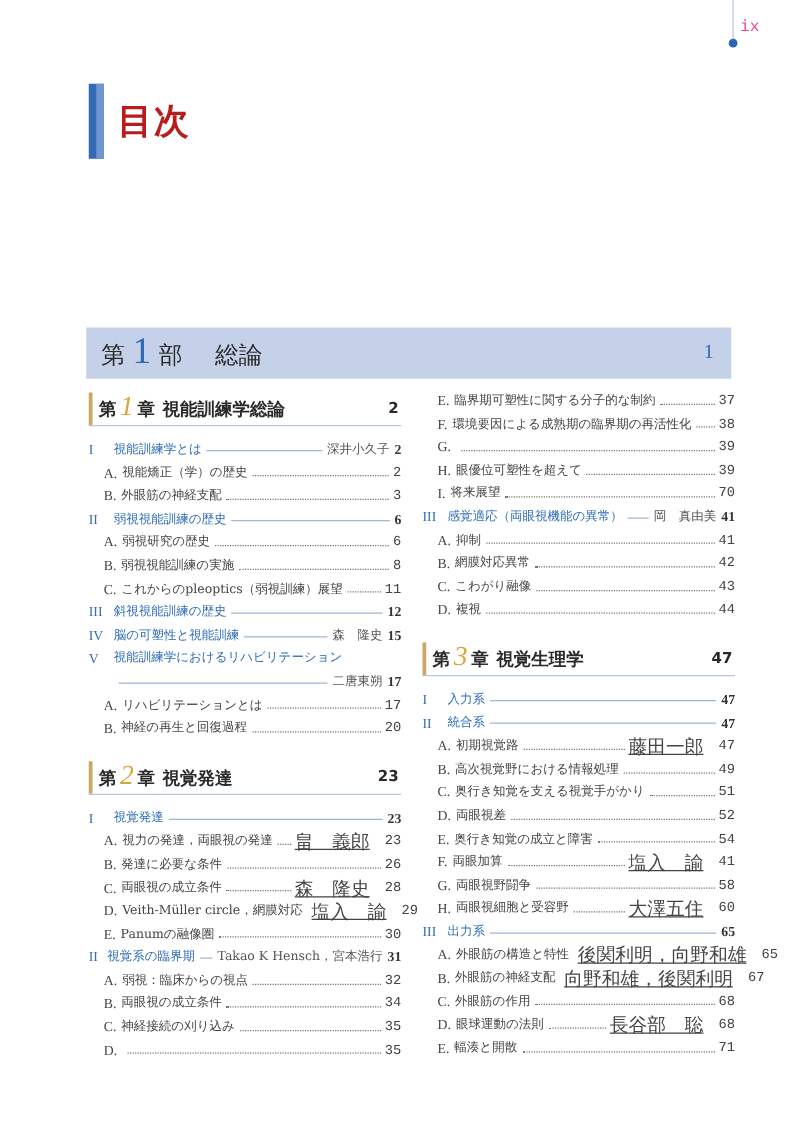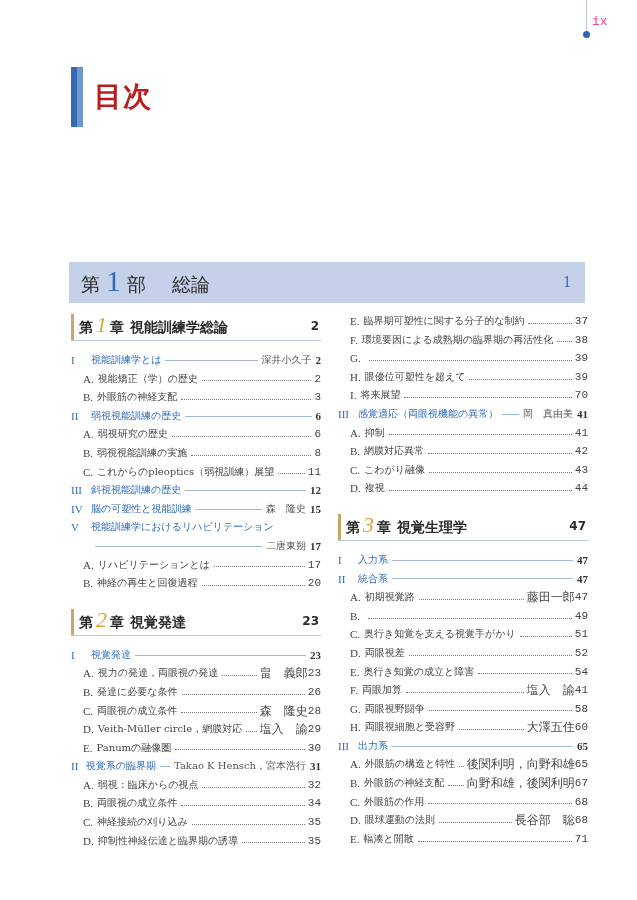--- a/index.html
+++ b/index.html
@@ -35,21 +35,21 @@
   .row { position: relative; height: 18.6px; font-size: 10px; line-height: 18.6px; display: flex; align-items: center; white-space: nowrap; }
   .sec { color: #2f6cb6; }
   .sec .num { width: 20px; display: inline-block; font-family: "Liberation Serif", serif; font-size: 11px; }
   .sec .text { }
   .sec .rule { flex: 1; height: 1px; background: #9fb6d6; margin: 0 4px; }
   .sec .author { color: #555; margin-right: 4px; }
   .sec .pg { color: #333; font-weight: bold; font-family: "Liberation Serif", serif; font-size: 11px; }
   .sub { padding-left: 12px; color: #444; }
   .sub .letter { margin-right: 4px; font-family: "Liberation Serif", serif; font-size: 11px; }
   .sub .dots { flex: 1; border-bottom: 1px dotted #777; height: 0; margin: 4px 3px 0 4px; }
-  .sub .author { margin-right: 0; color: #444; font-size: 12px; }
+  .sub .author { margin-right: 12px; color: #444; font-size: 15px; text-decoration: underline; }
   .sub .pg { font-family: Liberation Mono, monospace; font-size: 11px; color: #444; }
   .spacer { height: 14px; }
 </style>
 </head>
 <body>
 
 <div class="folio-line"></div>
 <div class="folio-dot"></div>
 <div class="folio">ix</div>
 
@@ -223,21 +223,20 @@
       <span class="pg">34</span>
     </div>
     <div class="row sub">
       <span class="letter">C.</span>
       <span class="text">神経接続の刈り込み</span>
       <span class="dots"></span>
       <span class="pg">35</span>
     </div>
     <div class="row sub">
       <span class="letter">D.</span>
-      <span class="text">抑制性神経伝達と臨界期の誘導</span>
       <span class="dots"></span>
       <span class="pg">35</span>
     </div>
   </div>
 <div class="col col-right" id="col-right">
     <div class="row sub">
       <span class="letter">E.</span>
       <span class="text">臨界期可塑性に関する分子的な制約</span>
       <span class="dots"></span>
       <span class="pg">37</span>
@@ -320,20 +319,21 @@
     </div>
     <div class="row sub">
       <span class="letter">A.</span>
       <span class="text">初期視覚路</span>
       <span class="dots"></span>
       <span class="author">藤田一郎</span>
       <span class="pg">47</span>
     </div>
     <div class="row sub">
       <span class="letter">B.</span>
+      <span class="text">高次視覚野における情報処理</span>
       <span class="dots"></span>
       <span class="pg">49</span>
     </div>
     <div class="row sub">
       <span class="letter">C.</span>
       <span class="text">奥行き知覚を支える視覚手がかり</span>
       <span class="dots"></span>
       <span class="pg">51</span>
     </div>
     <div class="row sub">

